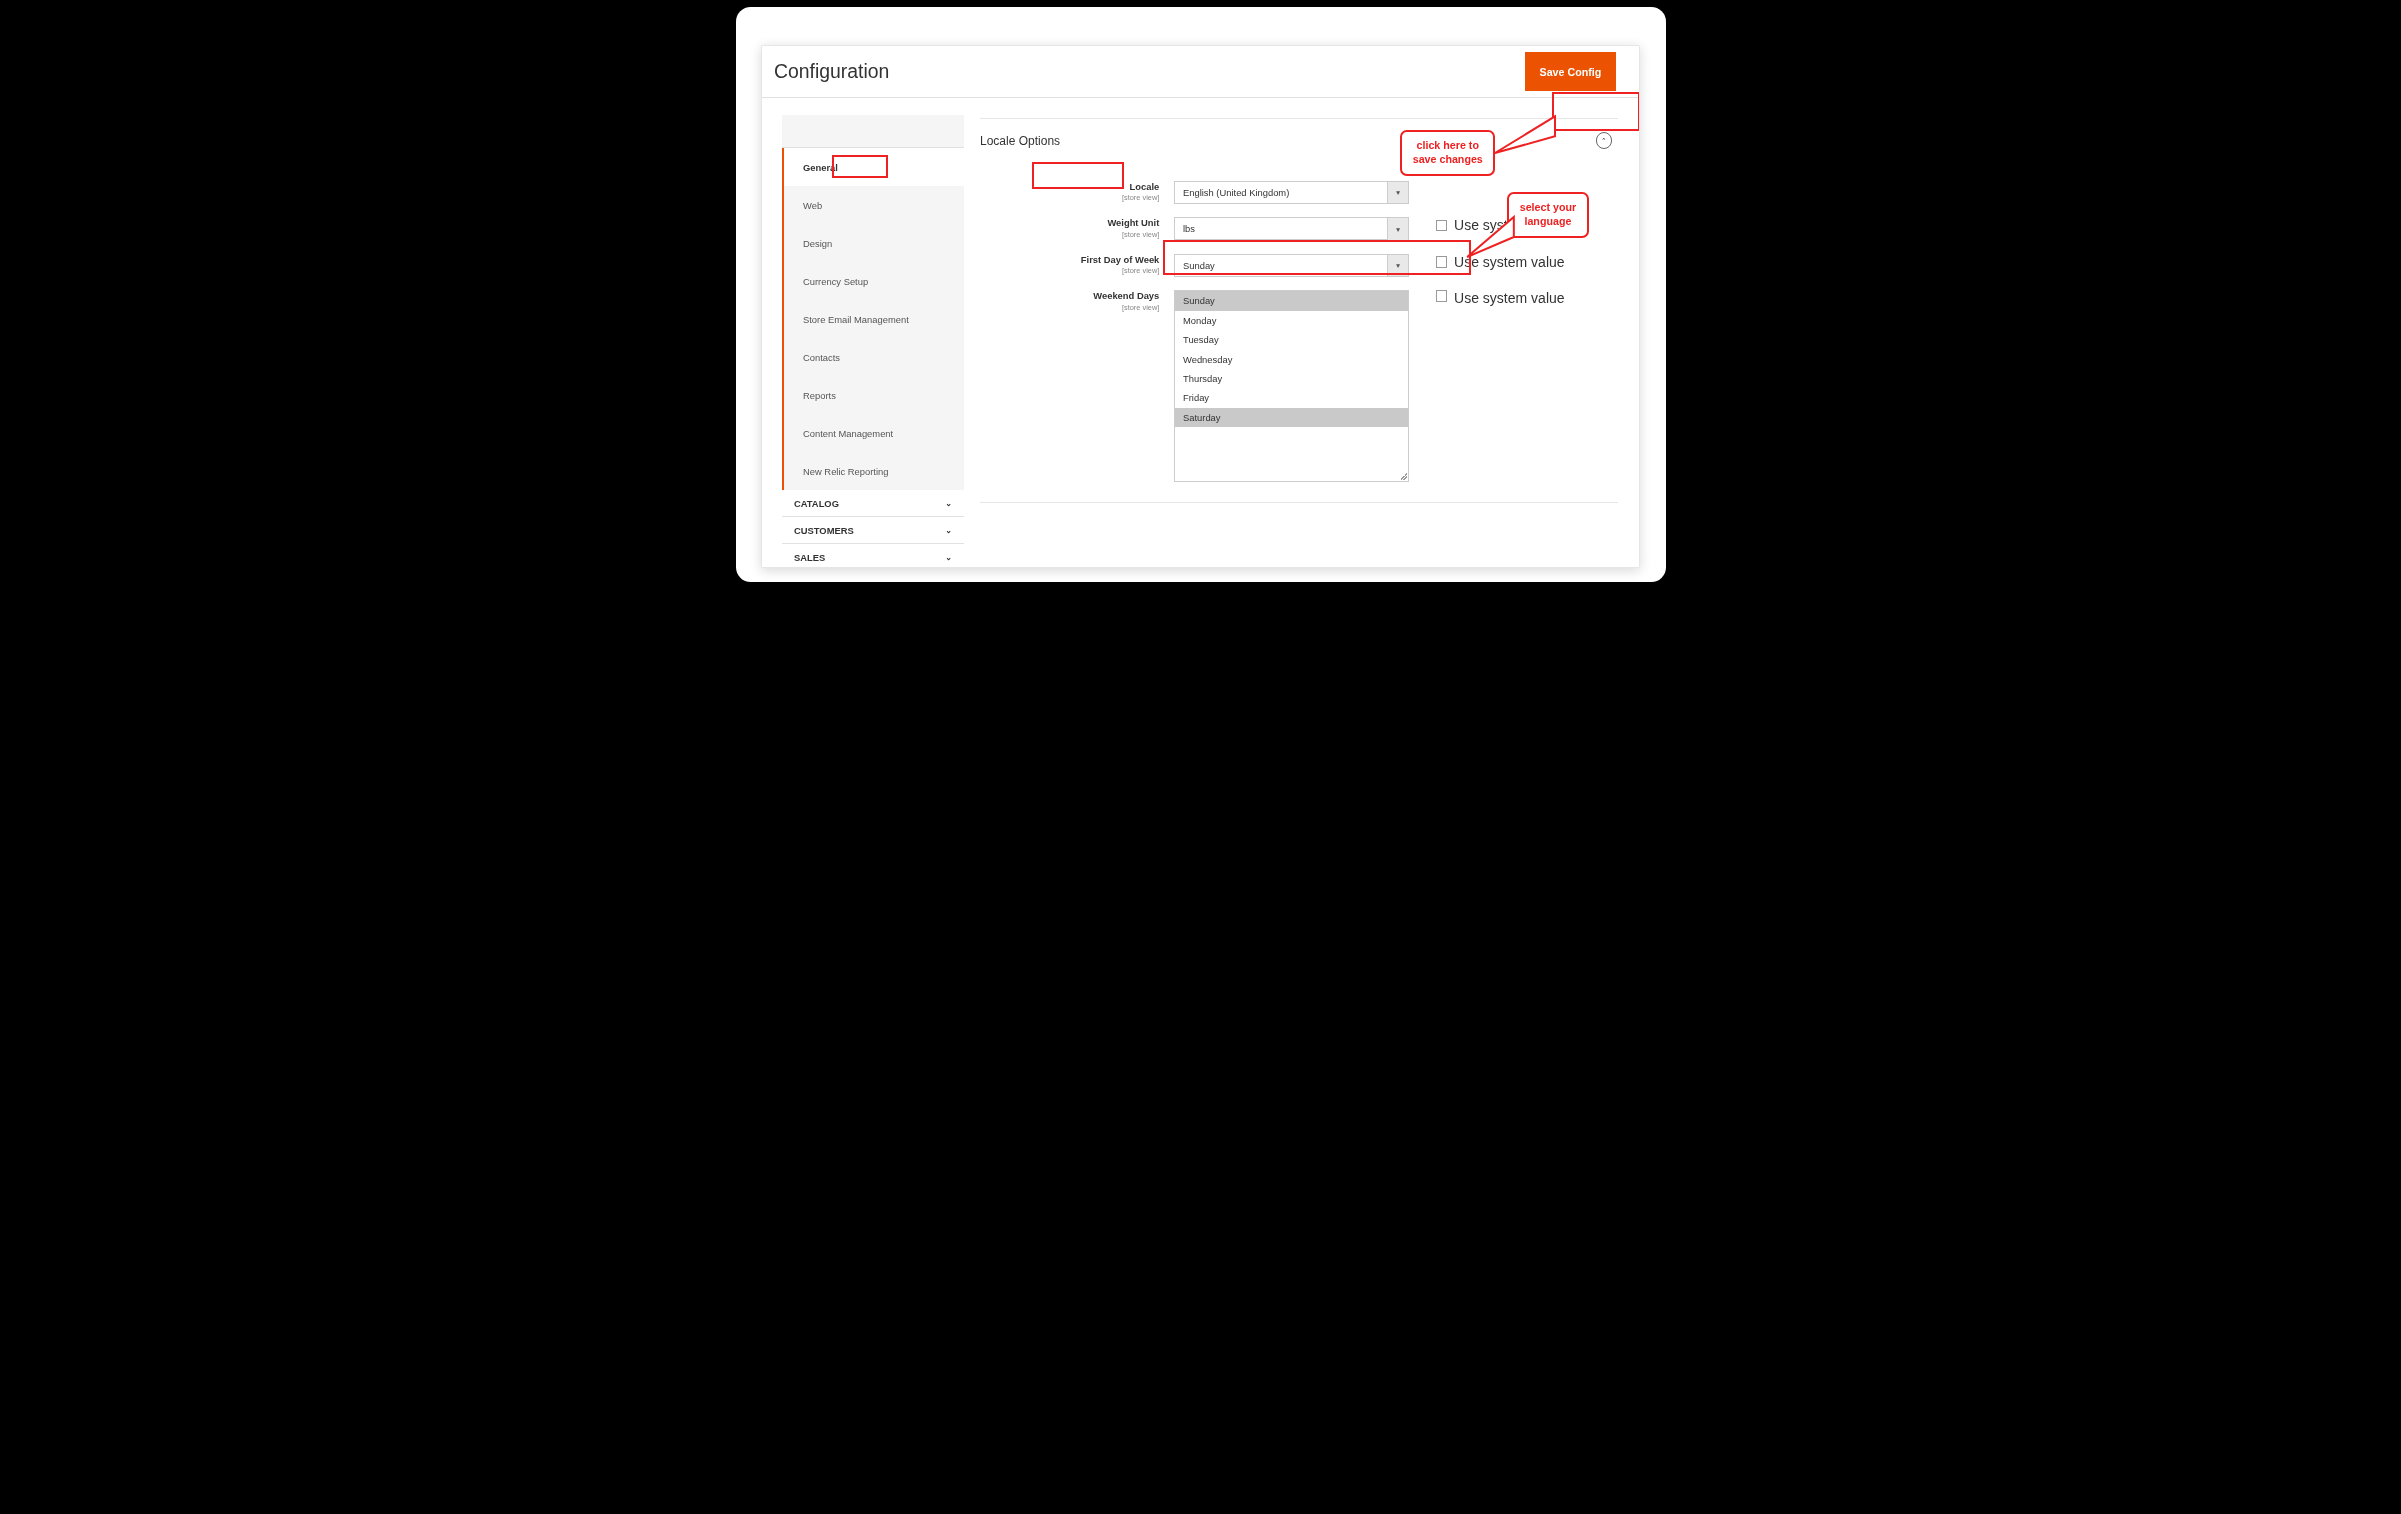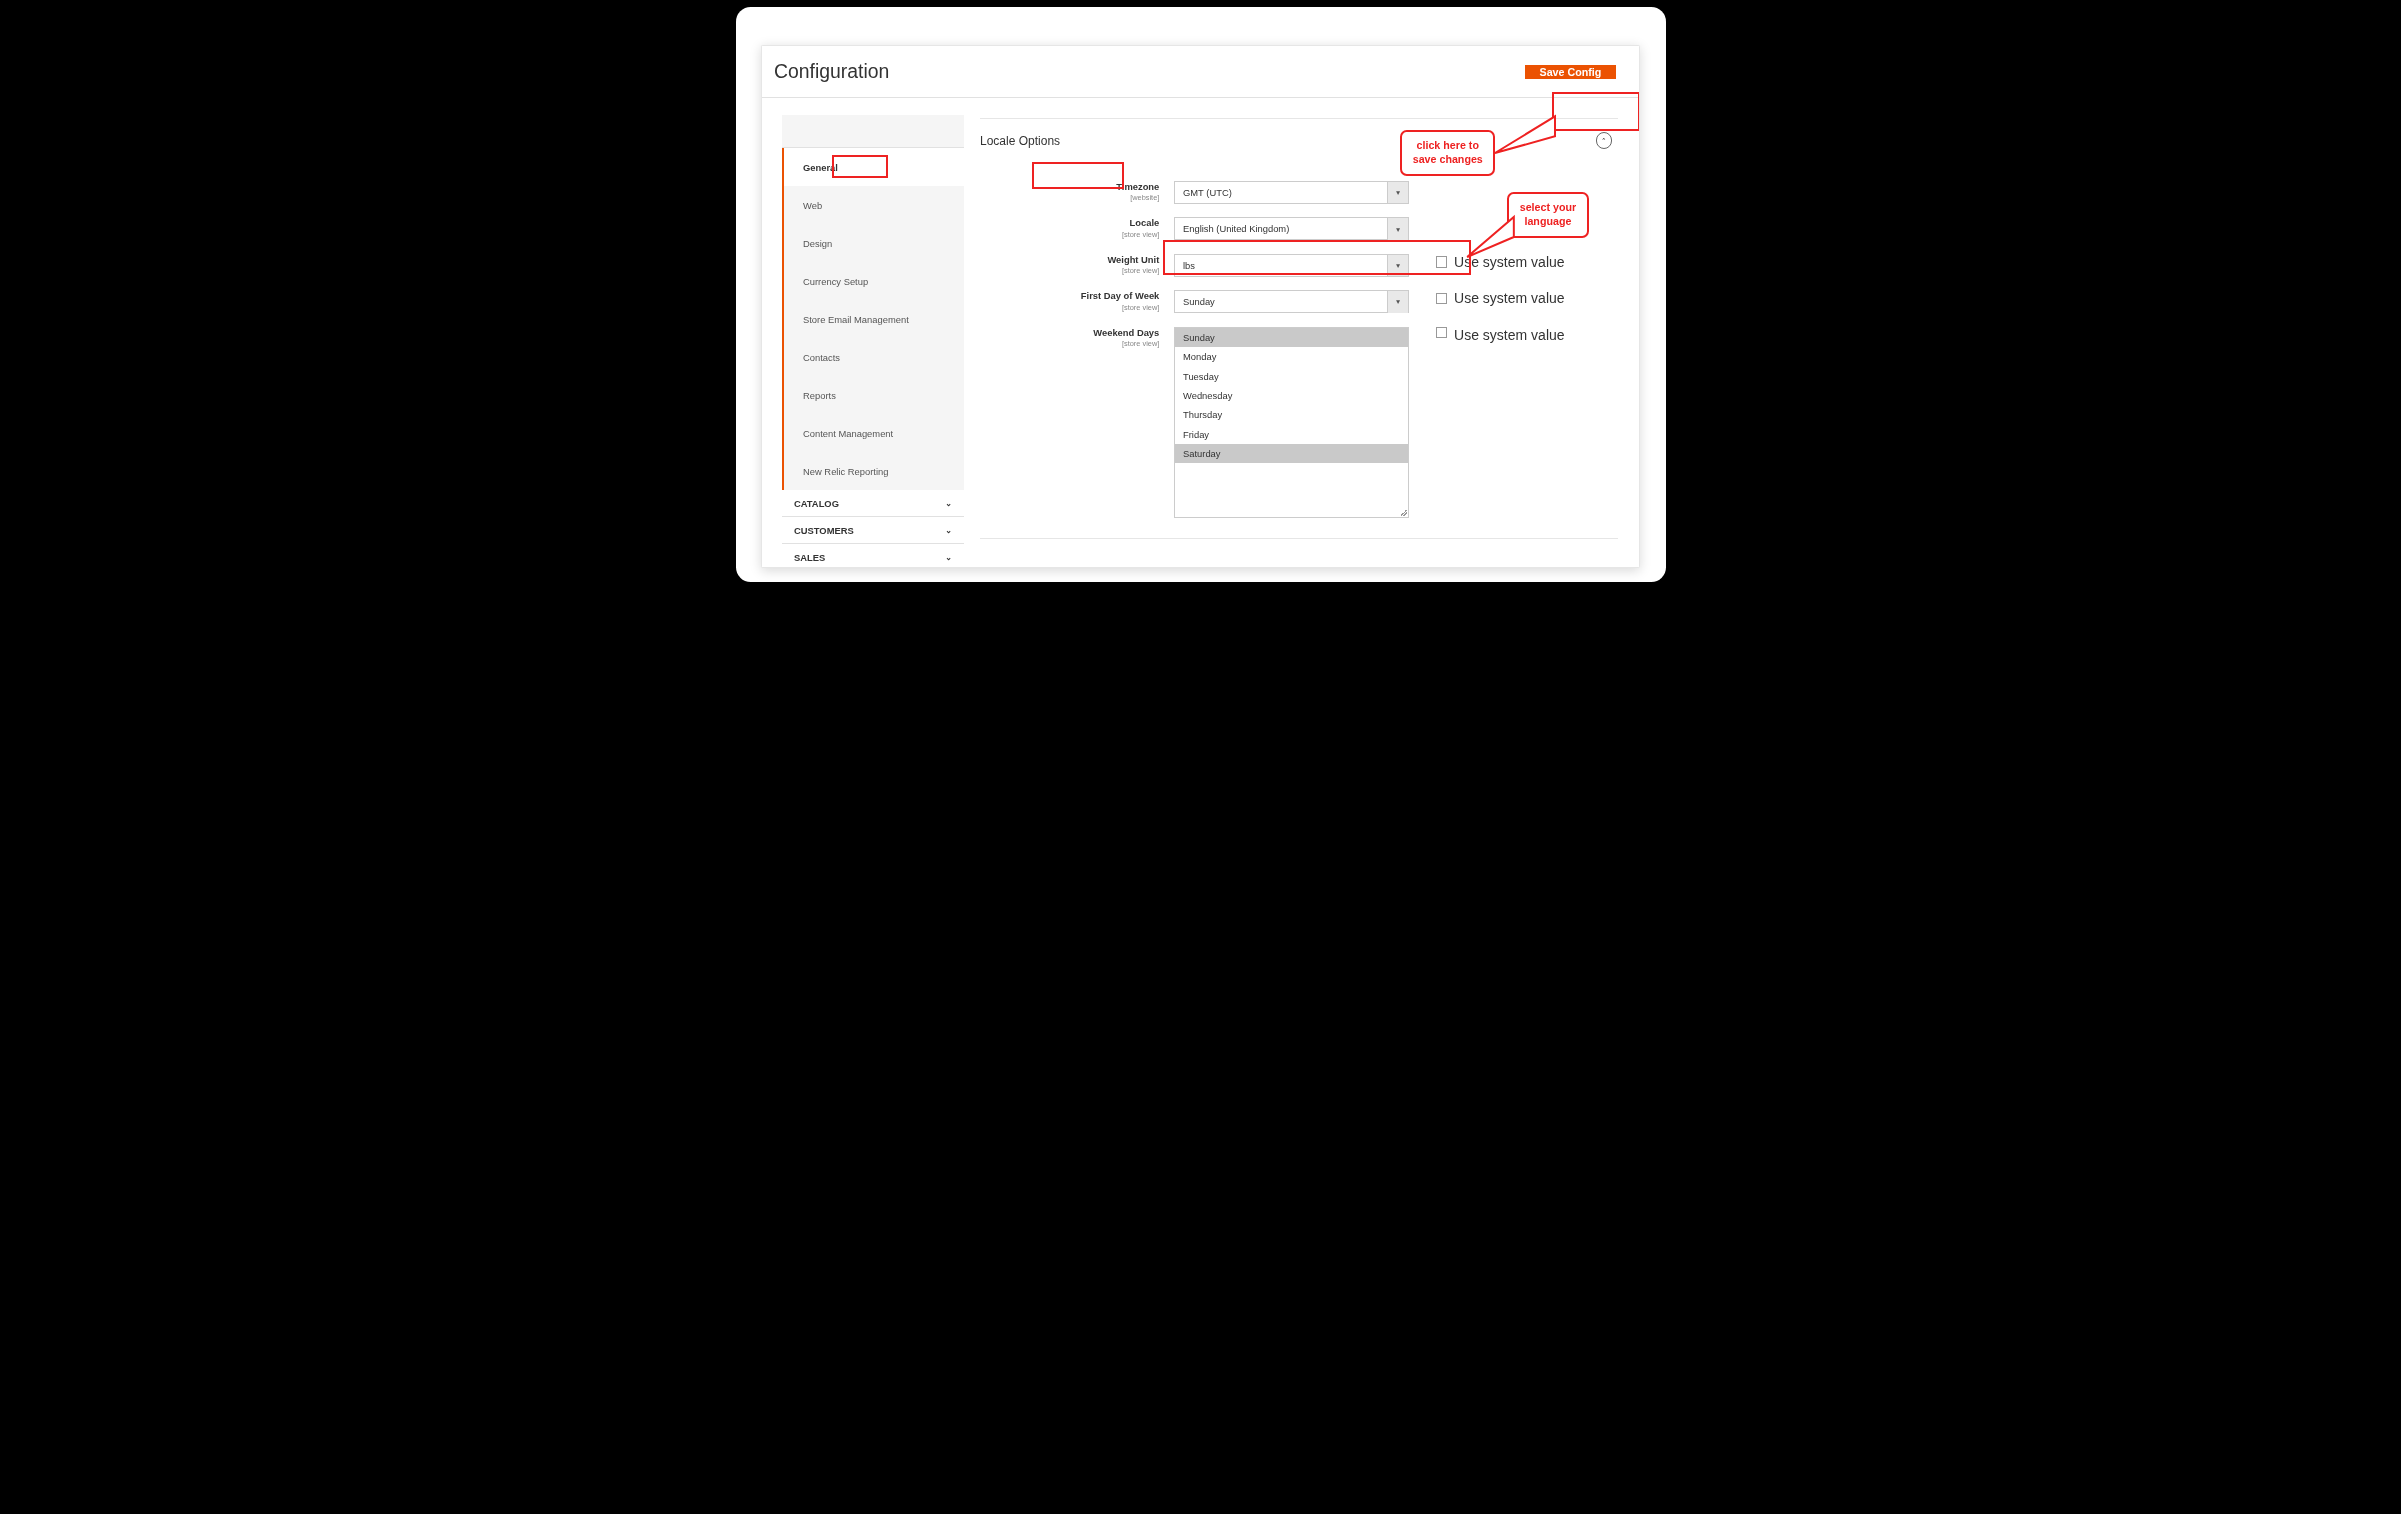--- a/index.html
+++ b/index.html
@@ -1,21 +1,21 @@
 <!DOCTYPE html>
 <html style="font-size:10.7px"><head>
 <meta charset="utf-8">
 <style>
 html,body{margin:0;padding:0;font-family:"Helvetica Neue",Arial,sans-serif;background:#000;}
 body{display:flex;align-items:center;justify-content:center;min-height:583px;padding:6.7px;box-sizing:border-box;}
 .outer{width:930px;height:575px;background:#fff;border-radius:14.7px;position:relative;box-sizing:border-box;padding:6.7px 8px 13.4px;}
 .shot{width:879px;height:523px;margin:0 auto;position:relative;box-shadow:0 2.7px 12px rgba(0,0,0,.15);border:0.7px solid #e6e6e6;border-radius:1.3px;box-sizing:border-box;background:#fff;overflow:hidden;top:32px;}
 .header{height:51px;border-bottom:0.7px solid #e1e1e1;display:flex;align-items:center;justify-content:space-between;padding:0 23px 0 12px;gap:32px;}
 .page-title{font-size:19.4px;font-weight:400;color:#333;}
-.save-btn{background:#eb5202;color:#fff;font-size:10.7px;font-weight:600;border:none;height:14px;padding:0 14.7px;cursor:pointer;display:inline-flex;align-items:center;}
+.save-btn{background:#eb5202;color:#fff;font-size:10.7px;font-weight:600;border:none;height:39px;padding:0 14.7px;cursor:pointer;display:inline-flex;align-items:center;}
 .body{position:relative;height:469px;display:flex;}
 .sidebar{width:198px;box-sizing:border-box;padding-top:17px;padding-left:20px;}
 .sidebar-inner{width:182px;}
 .nav-head{height:27px;display:flex;align-items:center;padding:0 12px;font-size:9.4px;color:#333;text-transform:uppercase;font-weight:600;border-bottom:0.7px solid #e1e1e1;box-sizing:border-box;}
 .nav-head .chev{margin-left:auto;font-size:8px;}
 .nav-item{height:38px;display:flex;align-items:center;padding:0 12px;font-size:9.4px;color:#555;box-sizing:border-box;border-bottom:0;}
 .nav-sub{background:#f5f5f5;}
 .nav-item.active{color:#333;font-weight:600;background:#fff;}
 .general-block{border-left:2.7px solid #eb5202;}
 .general-block .nav-item{padding-left:19px;}
@@ -88,33 +88,20 @@
 
    <div class="content">
      <div class="hr-top"></div>
      <div class="section-title-row">
        <div class="section-title">Locale Options</div>
        <div class="collapse-icon">⌃</div>
      </div>
 
      <div class="fields">
 
-      <div class="row">
-       <div class="label-col">
-        <div class="label-main">Timezone</div>
-        <div class="label-scope">[website]</div>
-       </div>
-       <div class="input-col">
-        <div class="select">
-         <span>GMT (UTC)</span>
-         <span class="caret">▼</span>
-        </div>
-       </div>
-       <div class="extra-col"></div>
-      </div>
 
       <div class="row">
        <div class="label-col">
         <div class="label-main">Locale</div>
         <div class="label-scope">[store view]</div>
        </div>
        <div class="input-col">
         <div class="select">
          <span>English (United Kingdom)</span>
          <span class="caret">▼</span>

